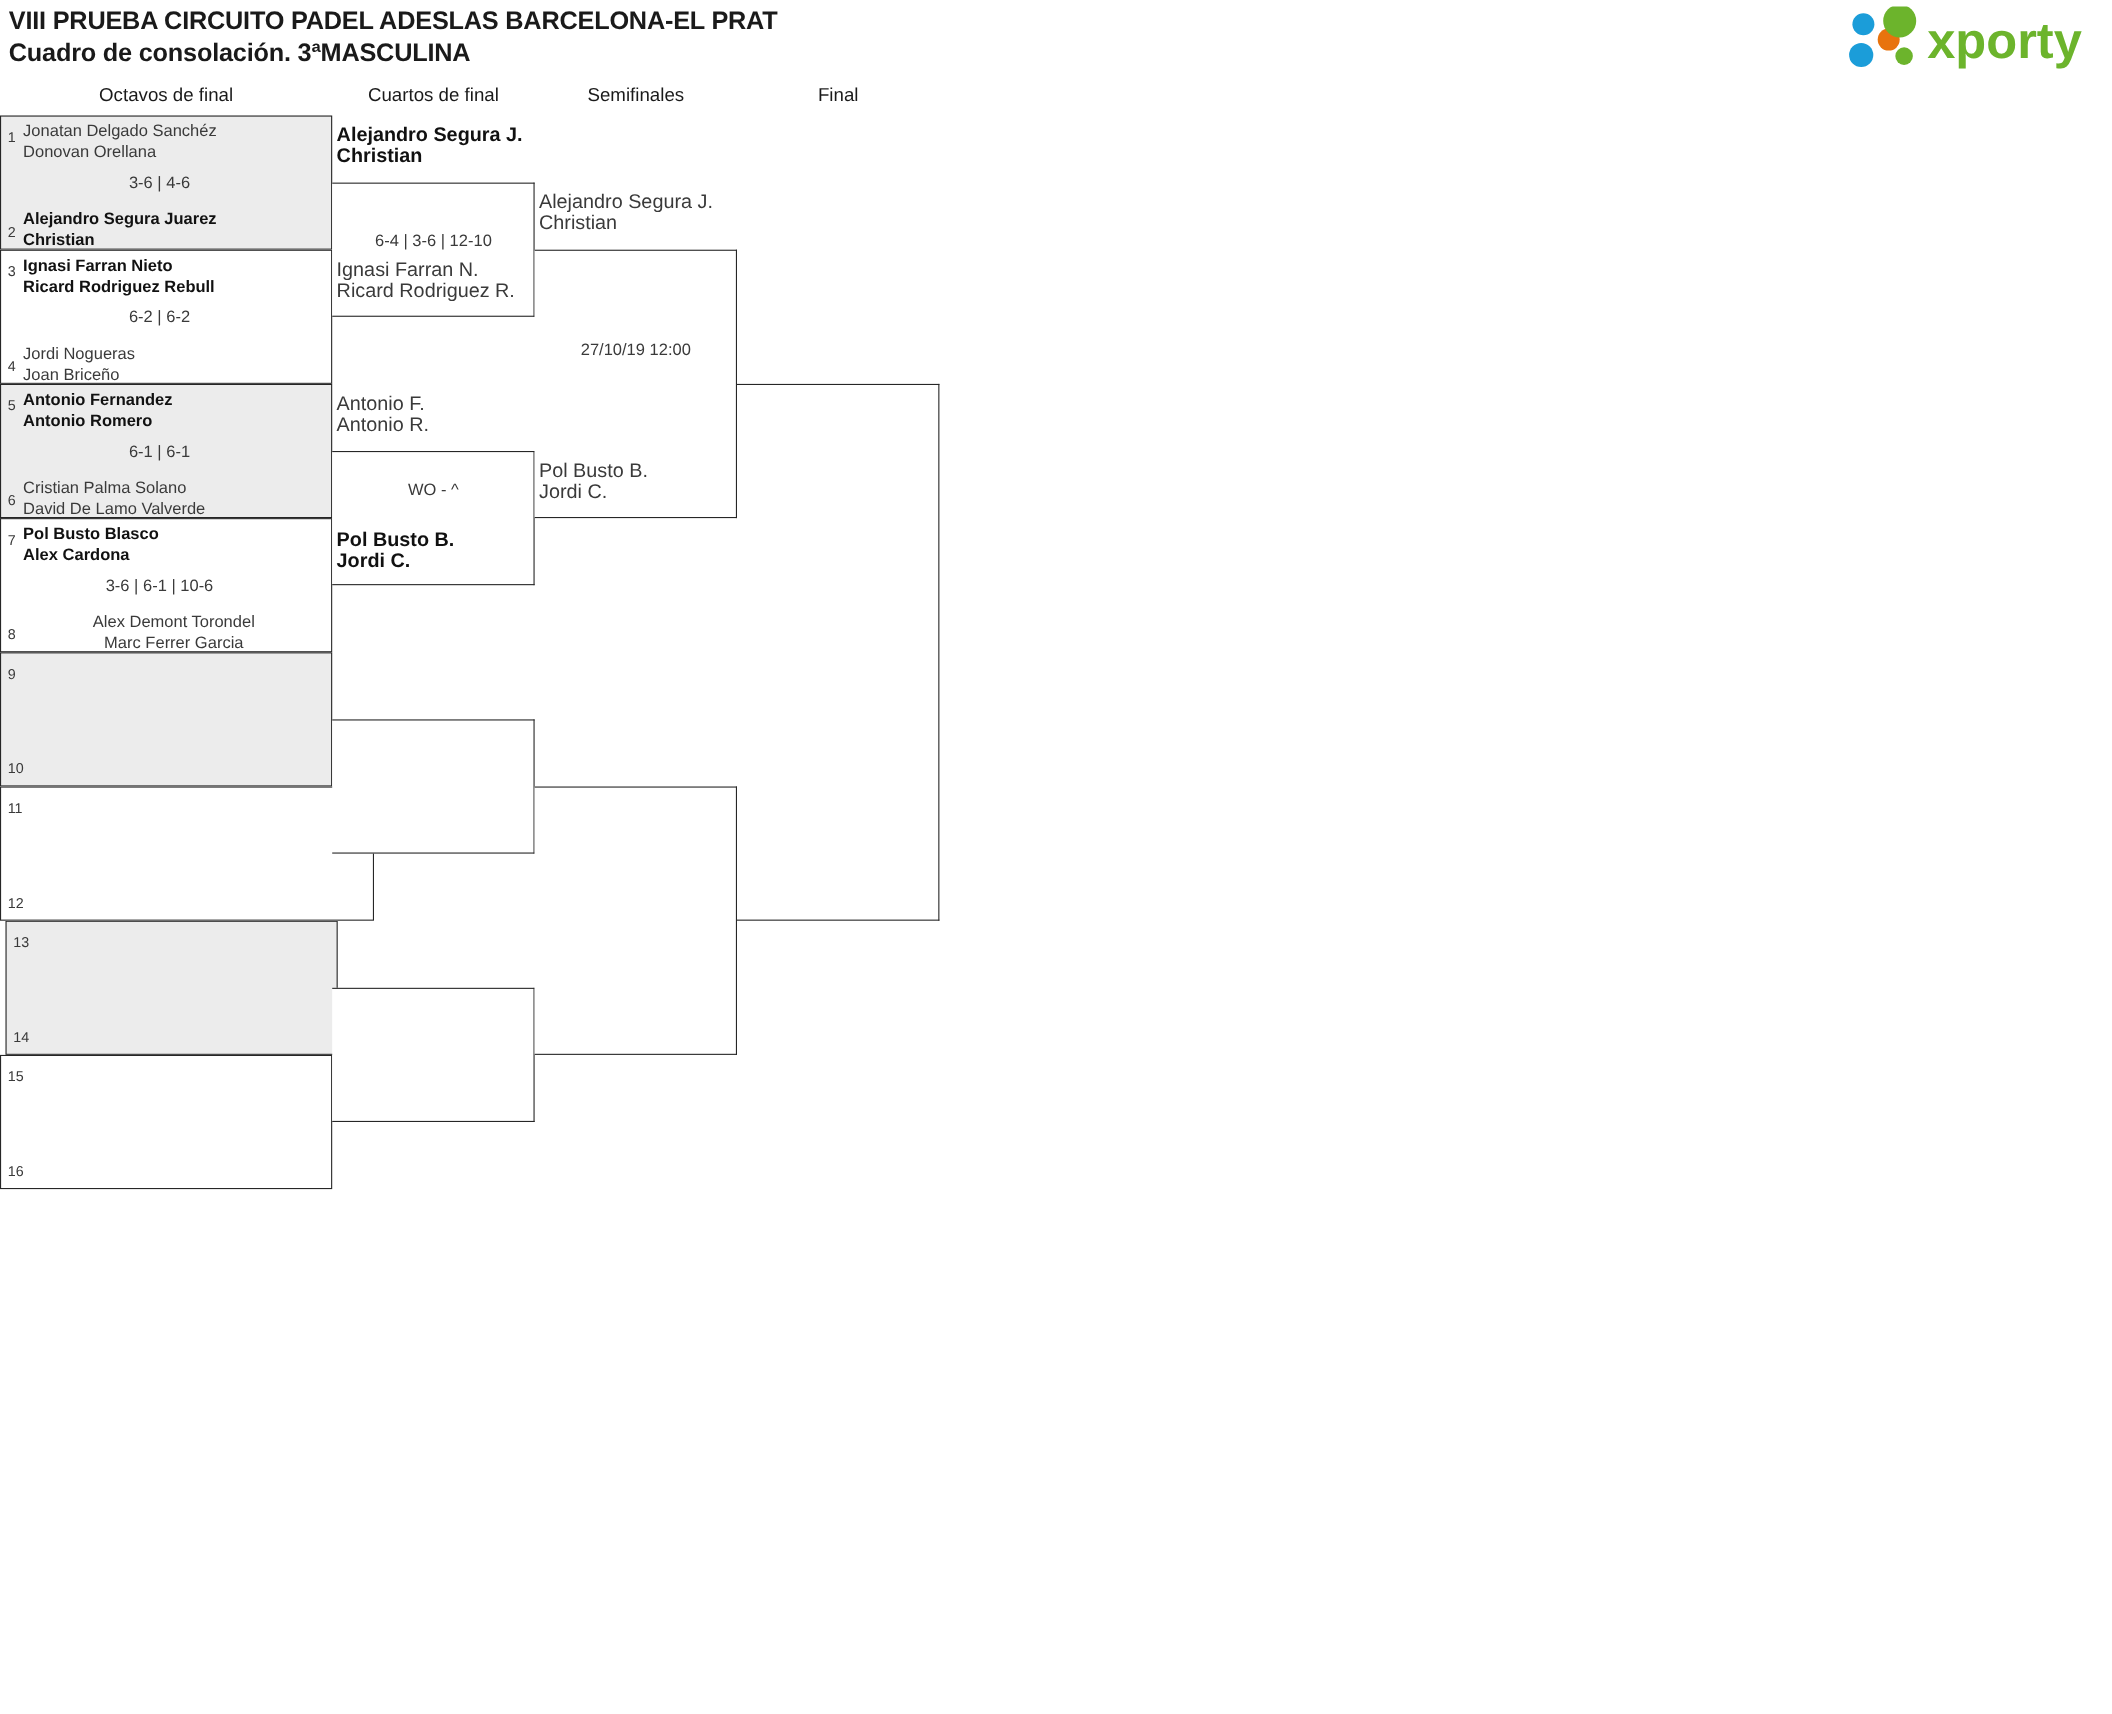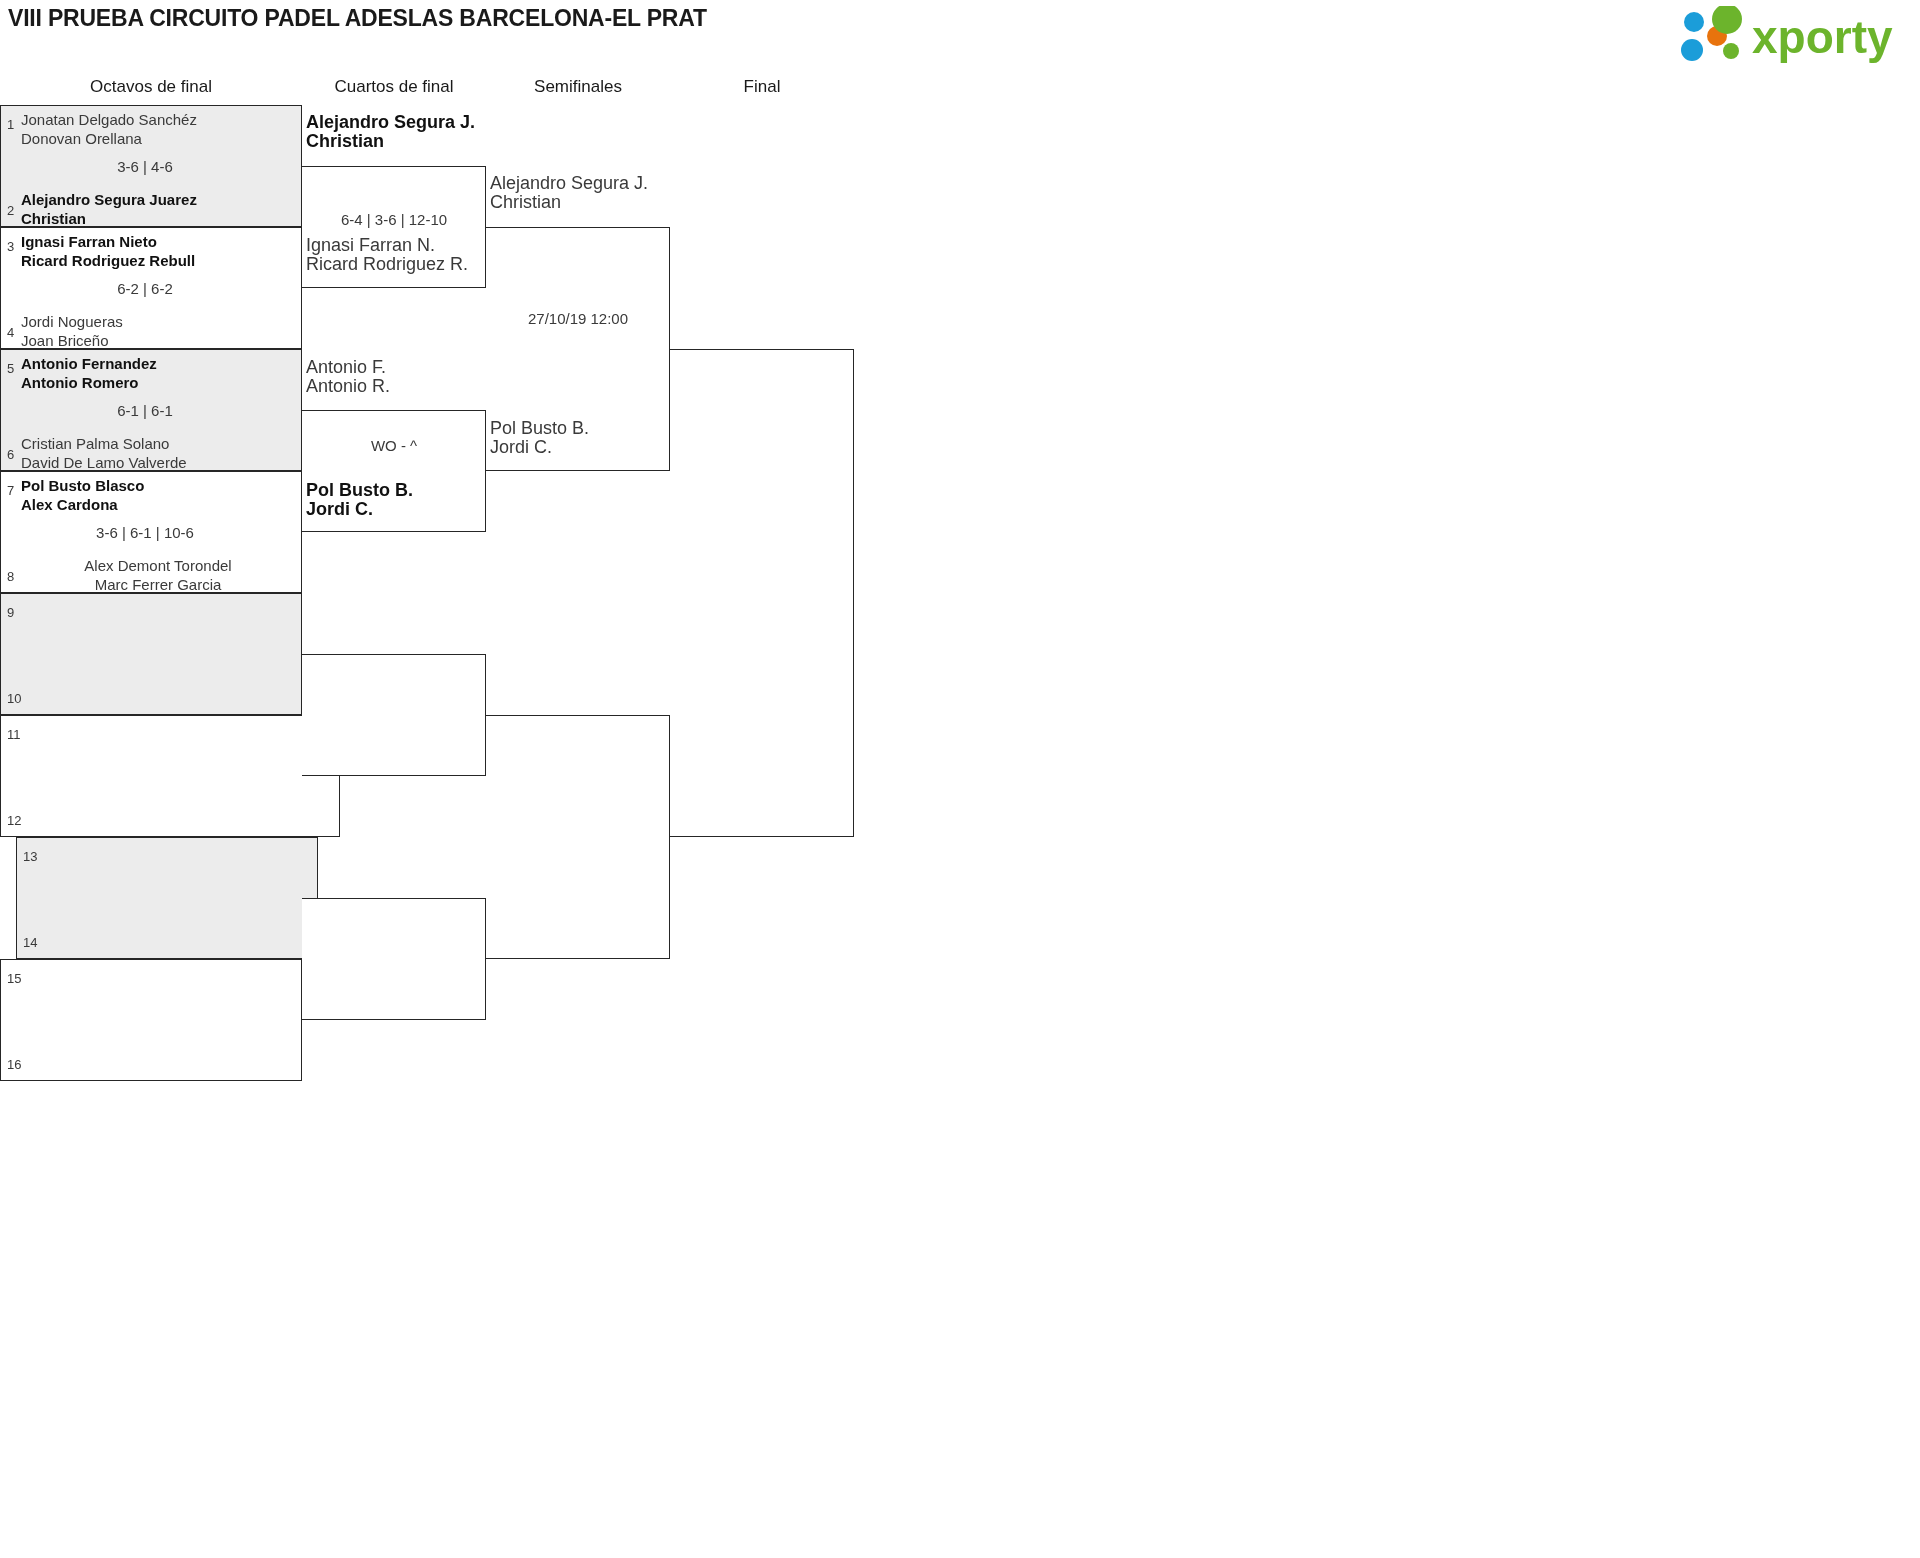--- a/index.html
+++ b/index.html
@@ -114,20 +114,21 @@
     position: absolute;
     background: #262626;
     height: 1px;
   }
 </style>
 </head>
 <body>
 
 <div id="title-block">
   <div class="title-line">VIII PRUEBA CIRCUITO PADEL ADESLAS BARCELONA-EL PRAT</div>
+  <div class="title-line">Cuadro de consolación. 3ªMASCULINA</div>
 </div>
 
 <div id="logo">
   <svg width="240" height="58" viewBox="0 0 240 58" xmlns="http://www.w3.org/2000/svg">
     <circle cx="26" cy="16" r="10" fill="#1b9dd9"></circle>
     <circle cx="24" cy="44" r="11" fill="#1b9dd9"></circle>
     <circle cx="49" cy="30" r="10" fill="#e8730d"></circle>
     <circle cx="59" cy="13" r="15" fill="#6cb42c"></circle>
     <circle cx="63" cy="45" r="8" fill="#6cb42c"></circle>
     <text x="84" y="47" font-family="'Liberation Sans', sans-serif" font-size="46" font-weight="bold" fill="#6cb42c">xporty</text>
@@ -218,21 +219,21 @@
       <div></div>
     </div>
     <div class="score" style="left:0; top:52px; width:288px;"></div>
     <div class="seedno" style="top:98px;">12</div>
     <div class="names" style="top:85px;">
       <div></div>
       <div></div>
     </div>
   </div>
 
-  <div class="bx shade" style="left:16px; top:837px; width:302px; height:122px;">
+  <div class="bx shade" style="left:5px; top:837px; width:302px; height:122px;">
     <div class="seedno" style="top:12px;">13</div>
     <div class="names" style="top:5px;">
       <div></div>
       <div></div>
     </div>
     <div class="score" style="left:0; top:52px; width:288px;"></div>
     <div class="seedno" style="top:98px;">14</div>
     <div class="names" style="top:85px;">
       <div></div>
       <div></div>

